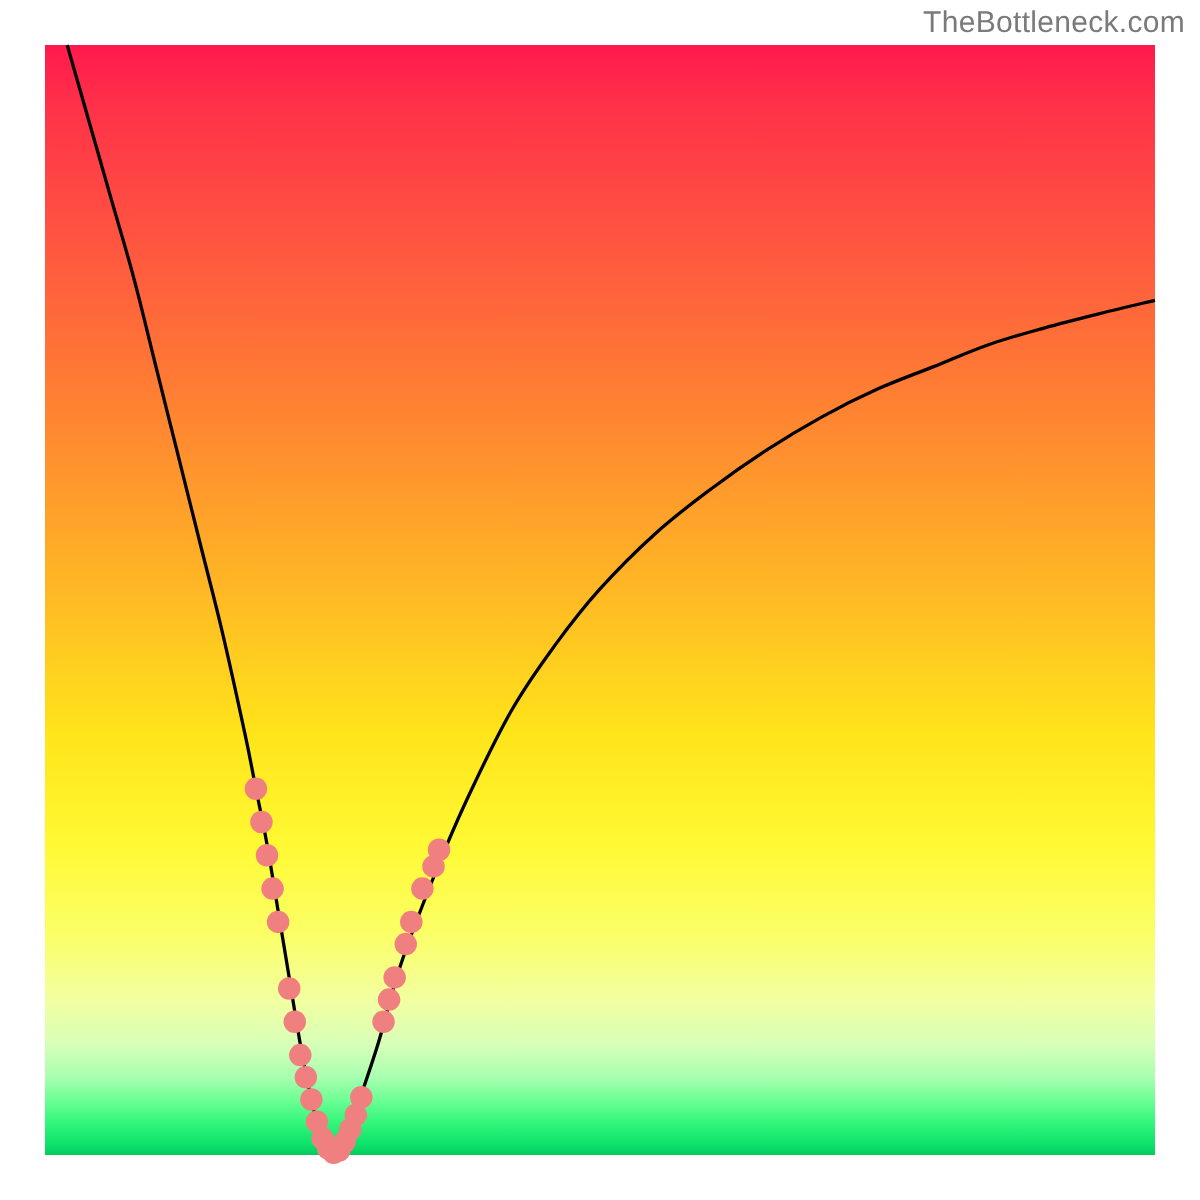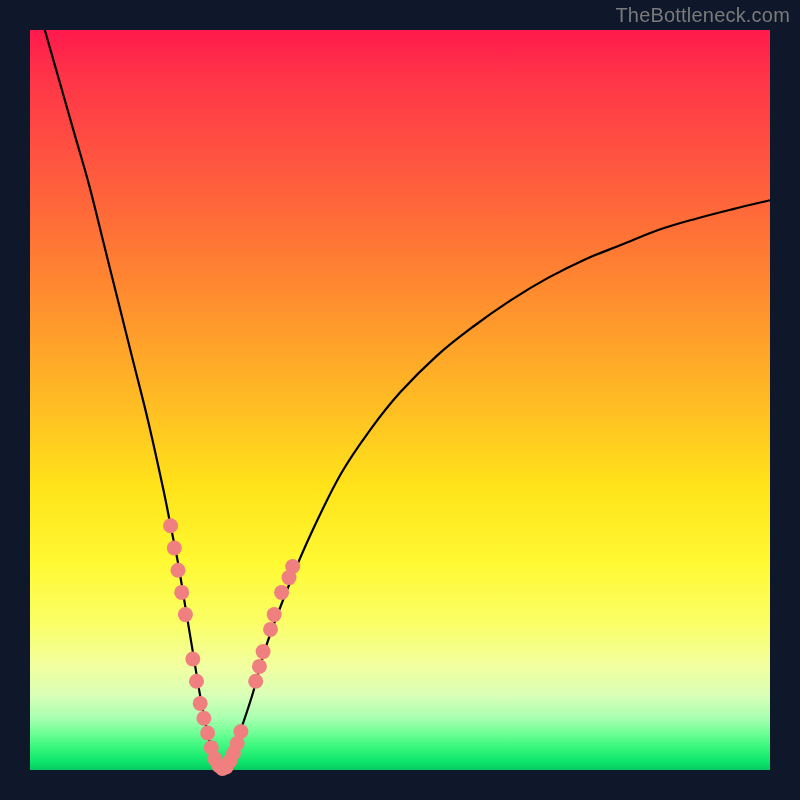--- a/index.html
+++ b/index.html
@@ -9,21 +9,21 @@
     height: 800px;
     overflow: hidden;
     background: #000;
     font-family: Arial, Helvetica, sans-serif;
   }
   .frame {
     position: absolute;
     left: 0; top: 0;
     width: 800px;
     height: 800px;
-    background: #0f172a;
+    background: #ffffff;
   }
   .plot {
     position: absolute;
     left: 30px;
     top: 30px;
     width: 740px;
     height: 740px;
     
     background: linear-gradient(
       to bottom,

